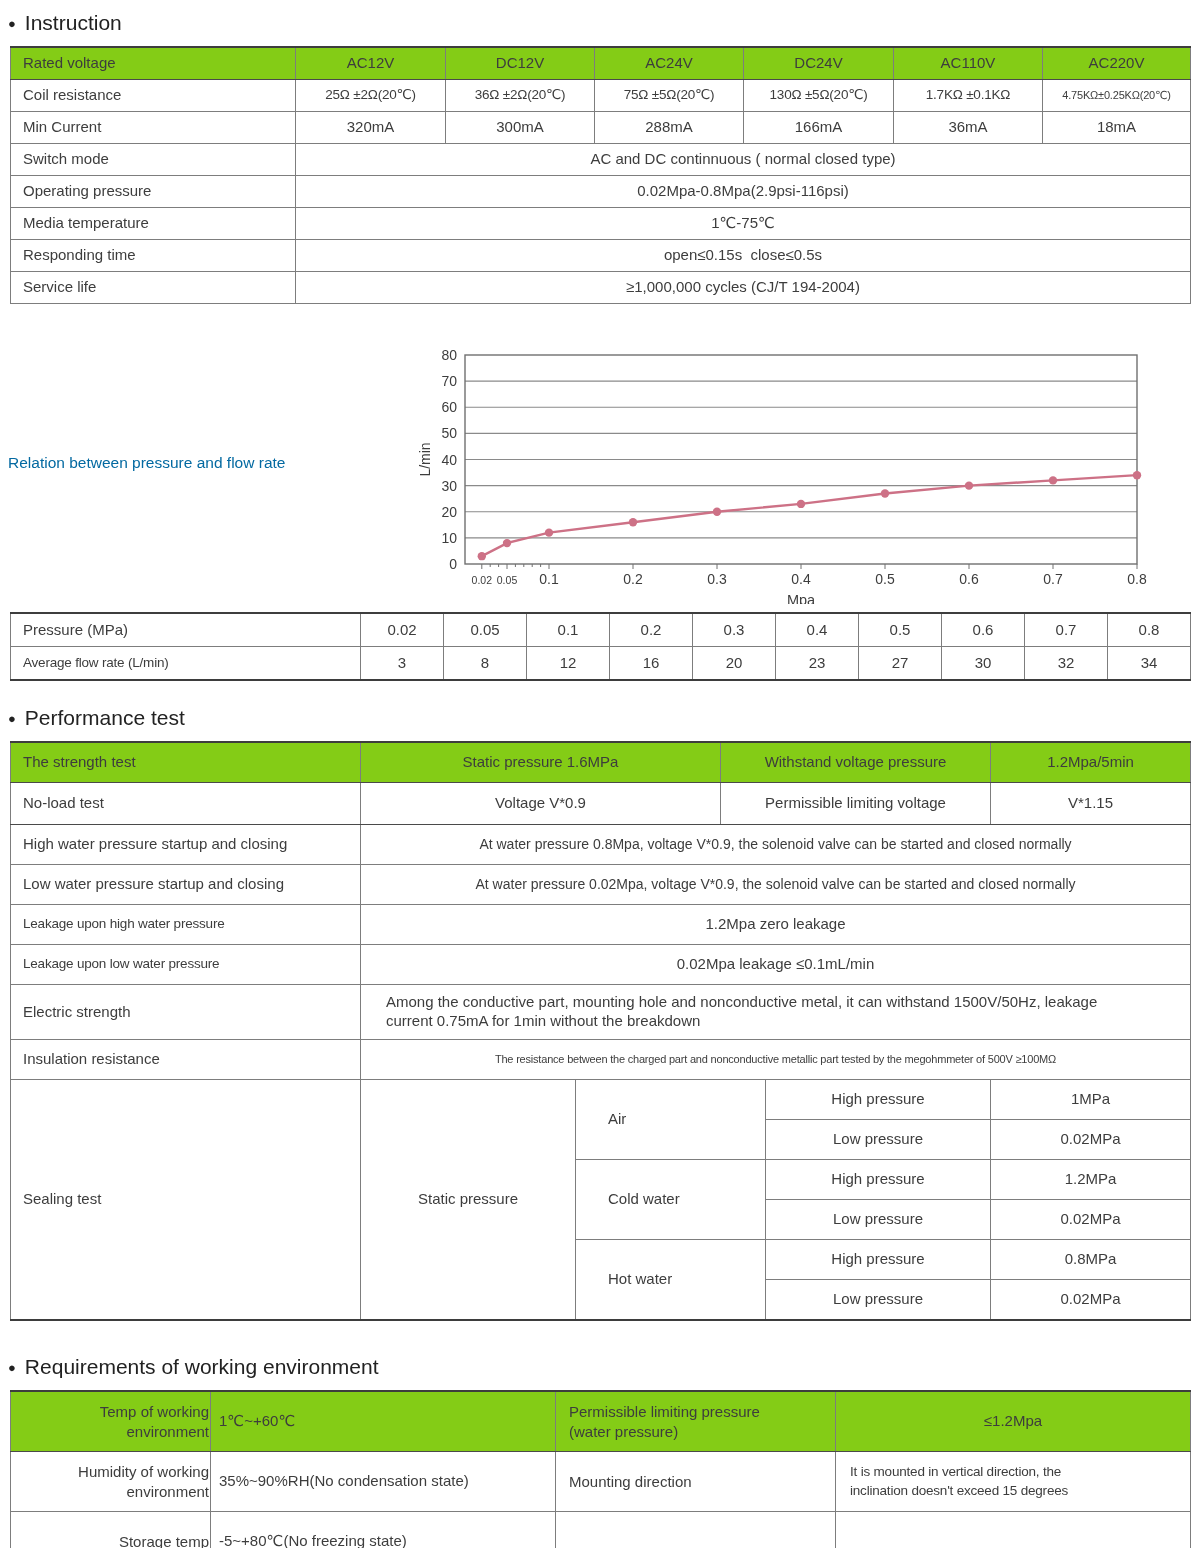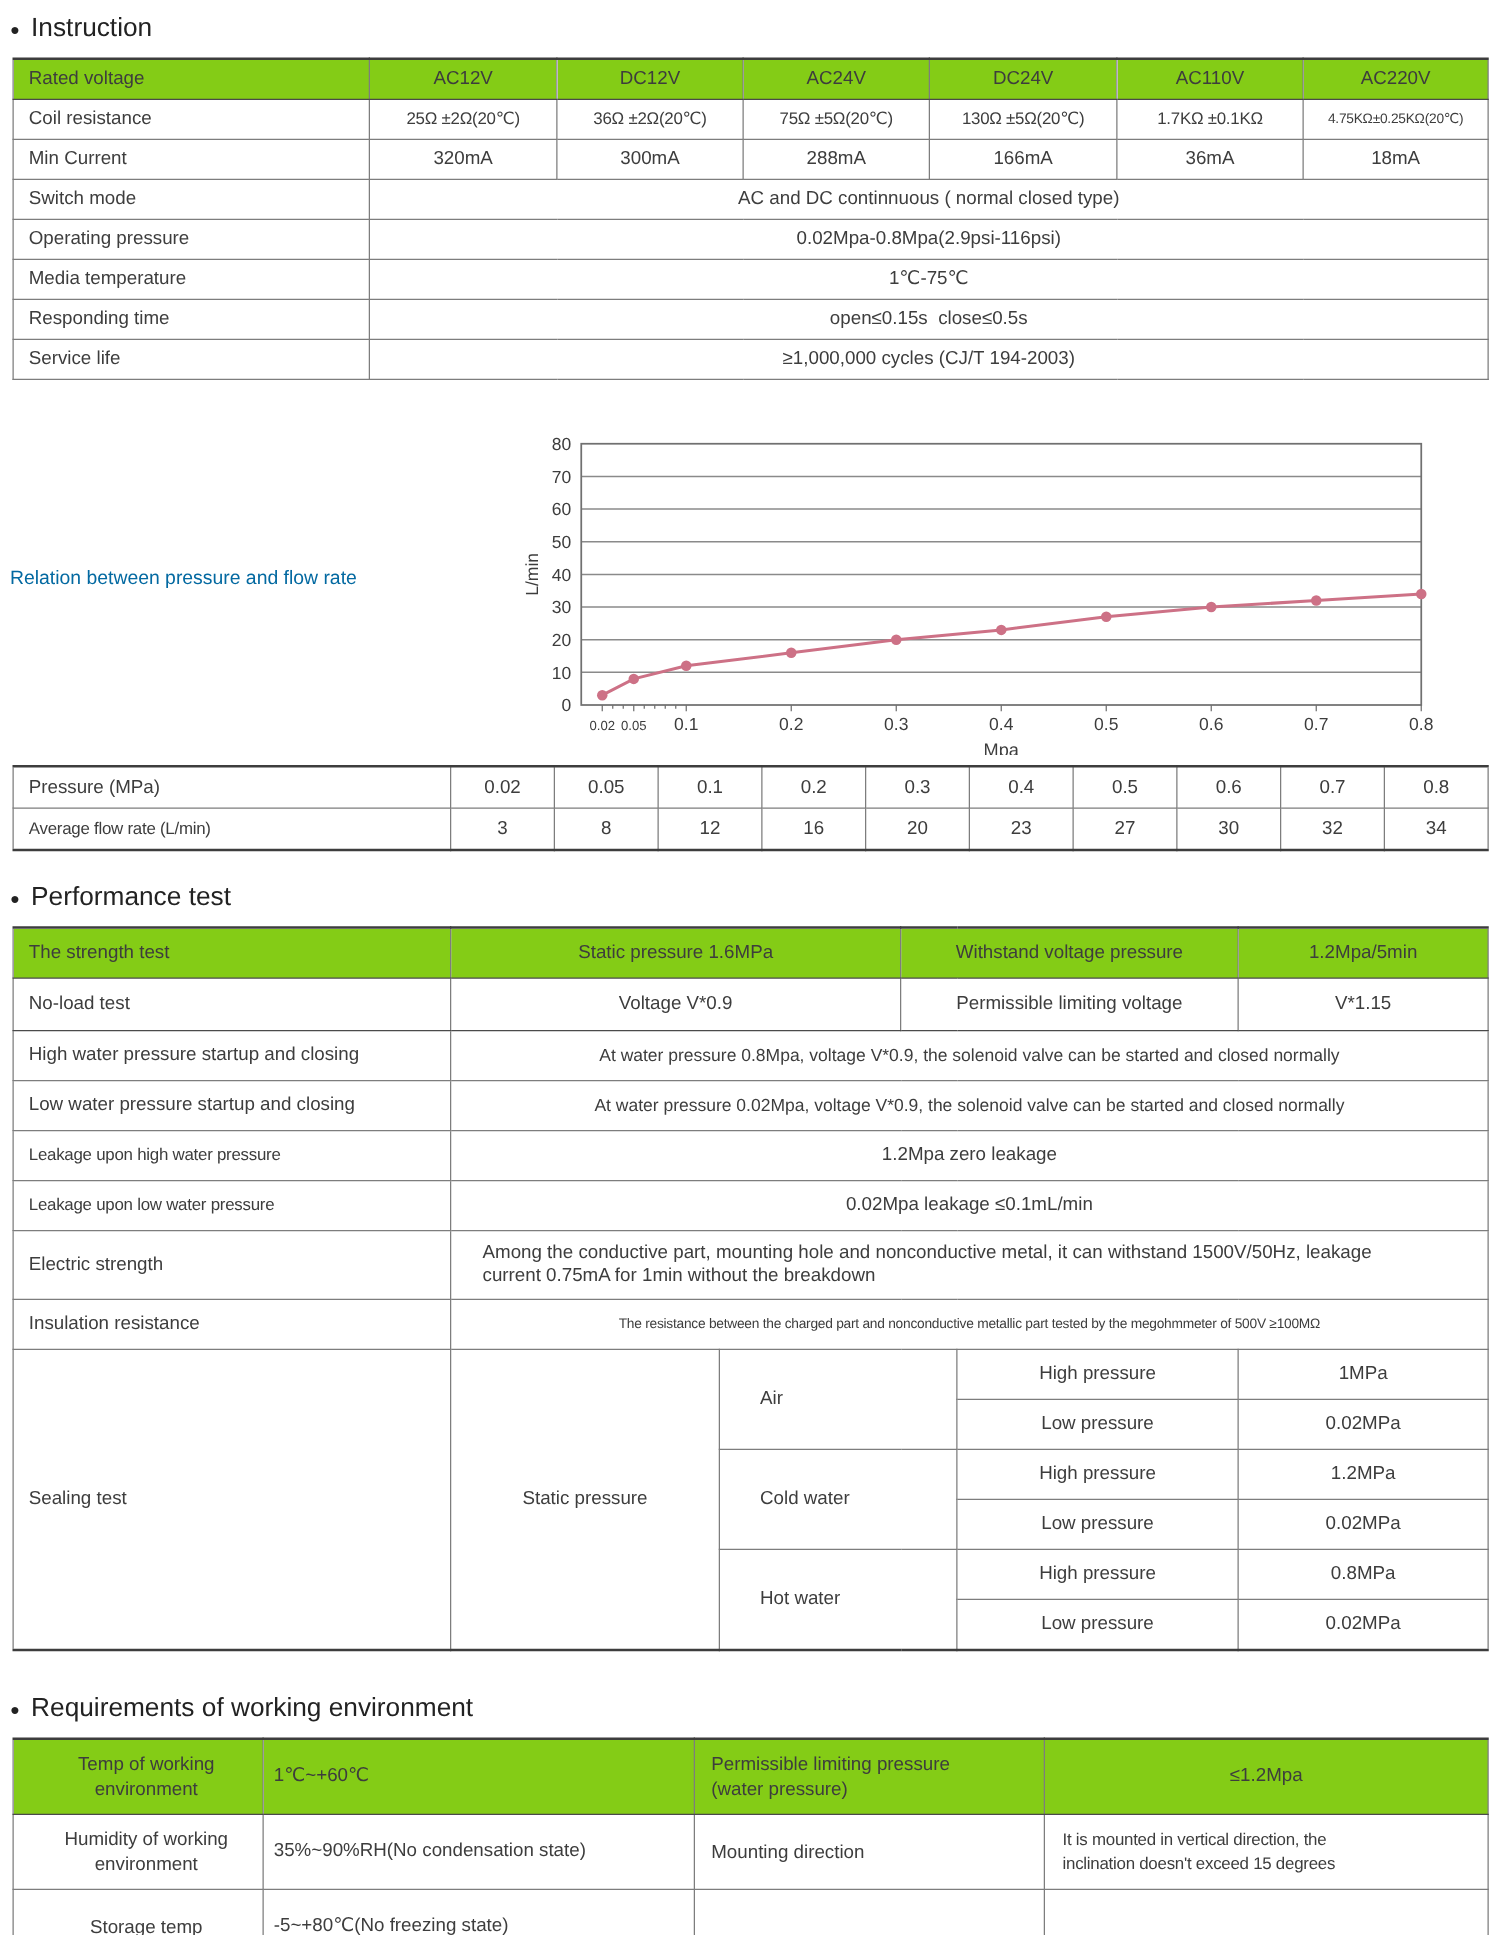--- a/index.html
+++ b/index.html
@@ -30,21 +30,21 @@
   
   .perf td{height:37px;}
   .perf .r1 td{height:37px;}
   .perf .r2 td{height:39px;border-bottom:1.6px solid #4a4a4a;}
   .perf .tall td{height:46px;}
   .perf .left-val{text-align:left;padding:4px 85px 4px 25px;}
   .perf .fluid{text-align:left;padding-left:32px;}
   .perf .val14{font-size:14px;}
   
   .req td{height:51px;}
-  .req .c1{text-align:center;padding-left:14px;line-height:1.3;margin-top:31px;}
+  .req .c1{text-align:right;padding-left:14px;line-height:1.3;margin-top:31px;}
   .req .c2{text-align:left;padding-left:8px;}
   .req .c3{text-align:left;padding:4px 55px 4px 13px;line-height:1.3;}
   .req .c4l{text-align:left;padding:4px 75px 4px 14px;line-height:1.35;}
 </style>
 </head>
 <body>
 
 <div class="heading h1">
   <span class="bullet">●</span>
   <span>Instruction</span>
@@ -99,21 +99,21 @@
   <tr>
     <td class="lbl">Media temperature</td>
     <td colspan="6">1℃-75℃</td>
   </tr>
   <tr>
     <td class="lbl">Responding time</td>
     <td colspan="6" style="white-space:pre-wrap;">open≤0.15s  close≤0.5s</td>
   </tr>
   <tr>
     <td class="lbl">Service life</td>
-    <td colspan="6">≥1,000,000 cycles (CJ/T 194-2003)</td>
+    <td colspan="6">≥1,000,000 cycles (CJ/T 194-2004)</td>
   </tr>
 </tbody>
   </table>
 
 <div class="chart-zone">
   <div class="chart-caption">Relation between pressure and flow rate</div>
   <svg id="flow-chart" width="740" height="256" viewBox="0 0 740 256">
       <line x1="50" y1="189.875" x2="722" y2="189.875" stroke="#8a8a8a" stroke-width="1.2"></line>
       <line x1="50" y1="163.75" x2="722" y2="163.75" stroke="#8a8a8a" stroke-width="1.2"></line>
       <line x1="50" y1="137.625" x2="722" y2="137.625" stroke="#8a8a8a" stroke-width="1.2"></line>

